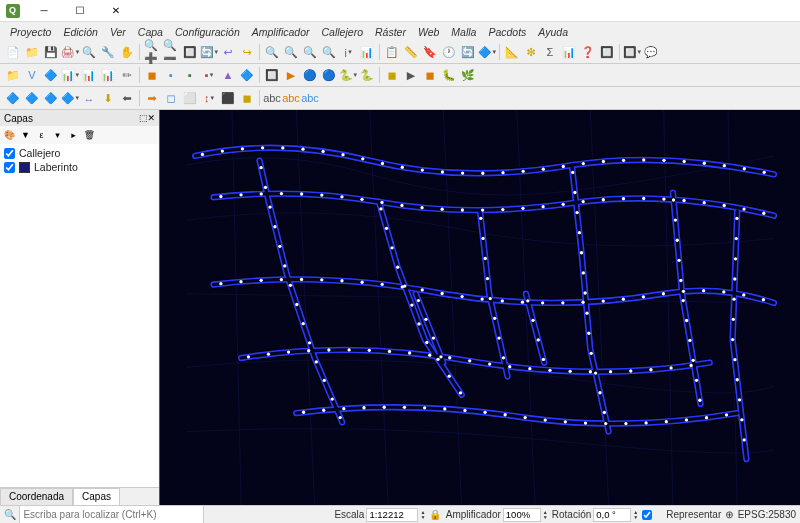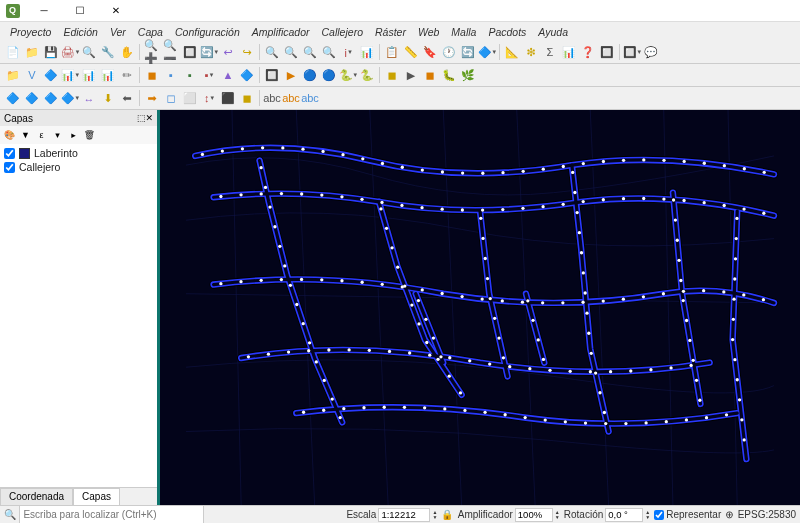--- a/index.html
+++ b/index.html
@@ -16,21 +16,21 @@
 
 .toolbar { background: #f0f0f0; padding: 2px 4px; display: flex; flex-wrap: wrap; gap: 1px; align-items: center; border-bottom: 1px solid #ccc; }
 .toolbar.row2 { border-bottom: 1px solid #ccc; }
 .tb-btn { width: 18px; height: 18px; display: inline-flex; align-items: center; justify-content: center; cursor: pointer; border: 1px solid transparent; border-radius: 2px; font-size: 11px; }
 .tb-sep { width: 1px; height: 16px; background: #ccc; margin: 0 2px; }
 .tb-dd { display: inline-flex; align-items: center; }
 .tb-dd::after { content: "▾"; font-size: 7px; margin-left: 1px; color: #555; }
 
 .main { flex: 1; display: flex; overflow: hidden; }
 
-.sidebar { width: 160px; background: #f7f7f7; border-right: 3px solid #0f766e; display: flex; flex-direction: column; }
+.sidebar { width: 160px; background: #f7f7f7; border-right: 1px solid #0f766e; display: flex; flex-direction: column; }
 .panel-title { height: 16px; background: #e8e8e8; font-size: 10px; padding: 1px 4px; display: flex; align-items: center; justify-content: space-between; }
 .panel-title .pin { font-size: 9px; cursor: pointer; }
 .panel-toolbar { height: 18px; display: flex; align-items: center; padding: 0 2px; gap: 1px; }
 .panel-toolbar .ptb { width: 15px; height: 15px; font-size: 9px; display: flex; align-items: center; justify-content: center; cursor: pointer; }
 .layer-list { flex: 1; background: #fff; font-size: 10.5px; padding: 2px; }
 .layer-item { display: flex; align-items: center; gap: 4px; padding: 1px 2px; }
 .layer-item input { width: 11px; height: 11px; }
 .layer-swatch { width: 11px; height: 11px; border: 1px solid #333; }
 .layer-name { color: #222; }
 .layer-name.active { font-weight: bold; text-decoration: underline; }
@@ -42,21 +42,21 @@
 .canvas { flex: 1; background: #03041a; position: relative; overflow: hidden; }
 .canvas svg { width: 100%; height: 100%; }
 
 .statusbar { height: 18px; background: #f0f0f0; border-top: 1px solid #ccc; display: flex; align-items: center; font-size: 10px; color: #333; padding: 0 4px; gap: 4px; }
 .status-search { flex: 0 0 200px; display: flex; align-items: center; gap: 3px; }
 .status-search input { flex: 1; font-size: 10px; border: 1px solid #ccc; padding: 0 3px; height: 20px; background: #fff; }
 .status-flex { flex: 1; }
 .stat-field { display: flex; align-items: center; gap: 2px; }
 .stat-field input { font-size: 9.5px; border: 1px solid #ccc; height: 14px; padding: 0 2px; background: #fff; }
 .stat-field .spinner { display: flex; flex-direction: column; font-size: 5px; line-height: 5px; cursor: pointer; }
-.stat-check { display: flex; align-items: center; gap: 2px; }
+.stat-check { display: flex; align-items: center; gap: 14px; }
 .stat-check input { width: 10px; height: 10px; }
 </style>
 </head>
 <body>
 
 <div class="titlebar">
   <div class="app-icon"></div>
   <div class="win-btn">─</div>
   <div class="win-btn">☐</div>
   <div class="win-btn win-close">✕</div>
@@ -177,26 +177,26 @@
       <span class="ptb">🎨</span>
       <span class="ptb">▼</span>
       <span class="ptb">ε</span>
       <span class="ptb">▾</span>
       <span class="ptb">▸</span>
       <span class="ptb">🗑</span>
     </div>
     <div class="layer-list">
       <div class="layer-item">
         <input type="checkbox" checked="" style="">
-        <span class="layer-swatch" style="background:#1a1a7a"></span>
-        <span class="layer-name">Laberinto</span>
+        <span class="layer-name">Callejero</span>
       </div>
       <div class="layer-item">
         <input type="checkbox" checked="" style="">
-        <span class="layer-name">Callejero</span>
+        <span class="layer-swatch" style="background:#1a1a7a"></span>
+        <span class="layer-name">Laberinto</span>
       </div>
     </div>
     <div class="tabs">
       <div class="tab">Coordenada</div>
       <div class="tab active">Capas</div>
     </div>
   </div>
 
   <div class="canvas">
     <svg viewBox="0 0 640 430">

